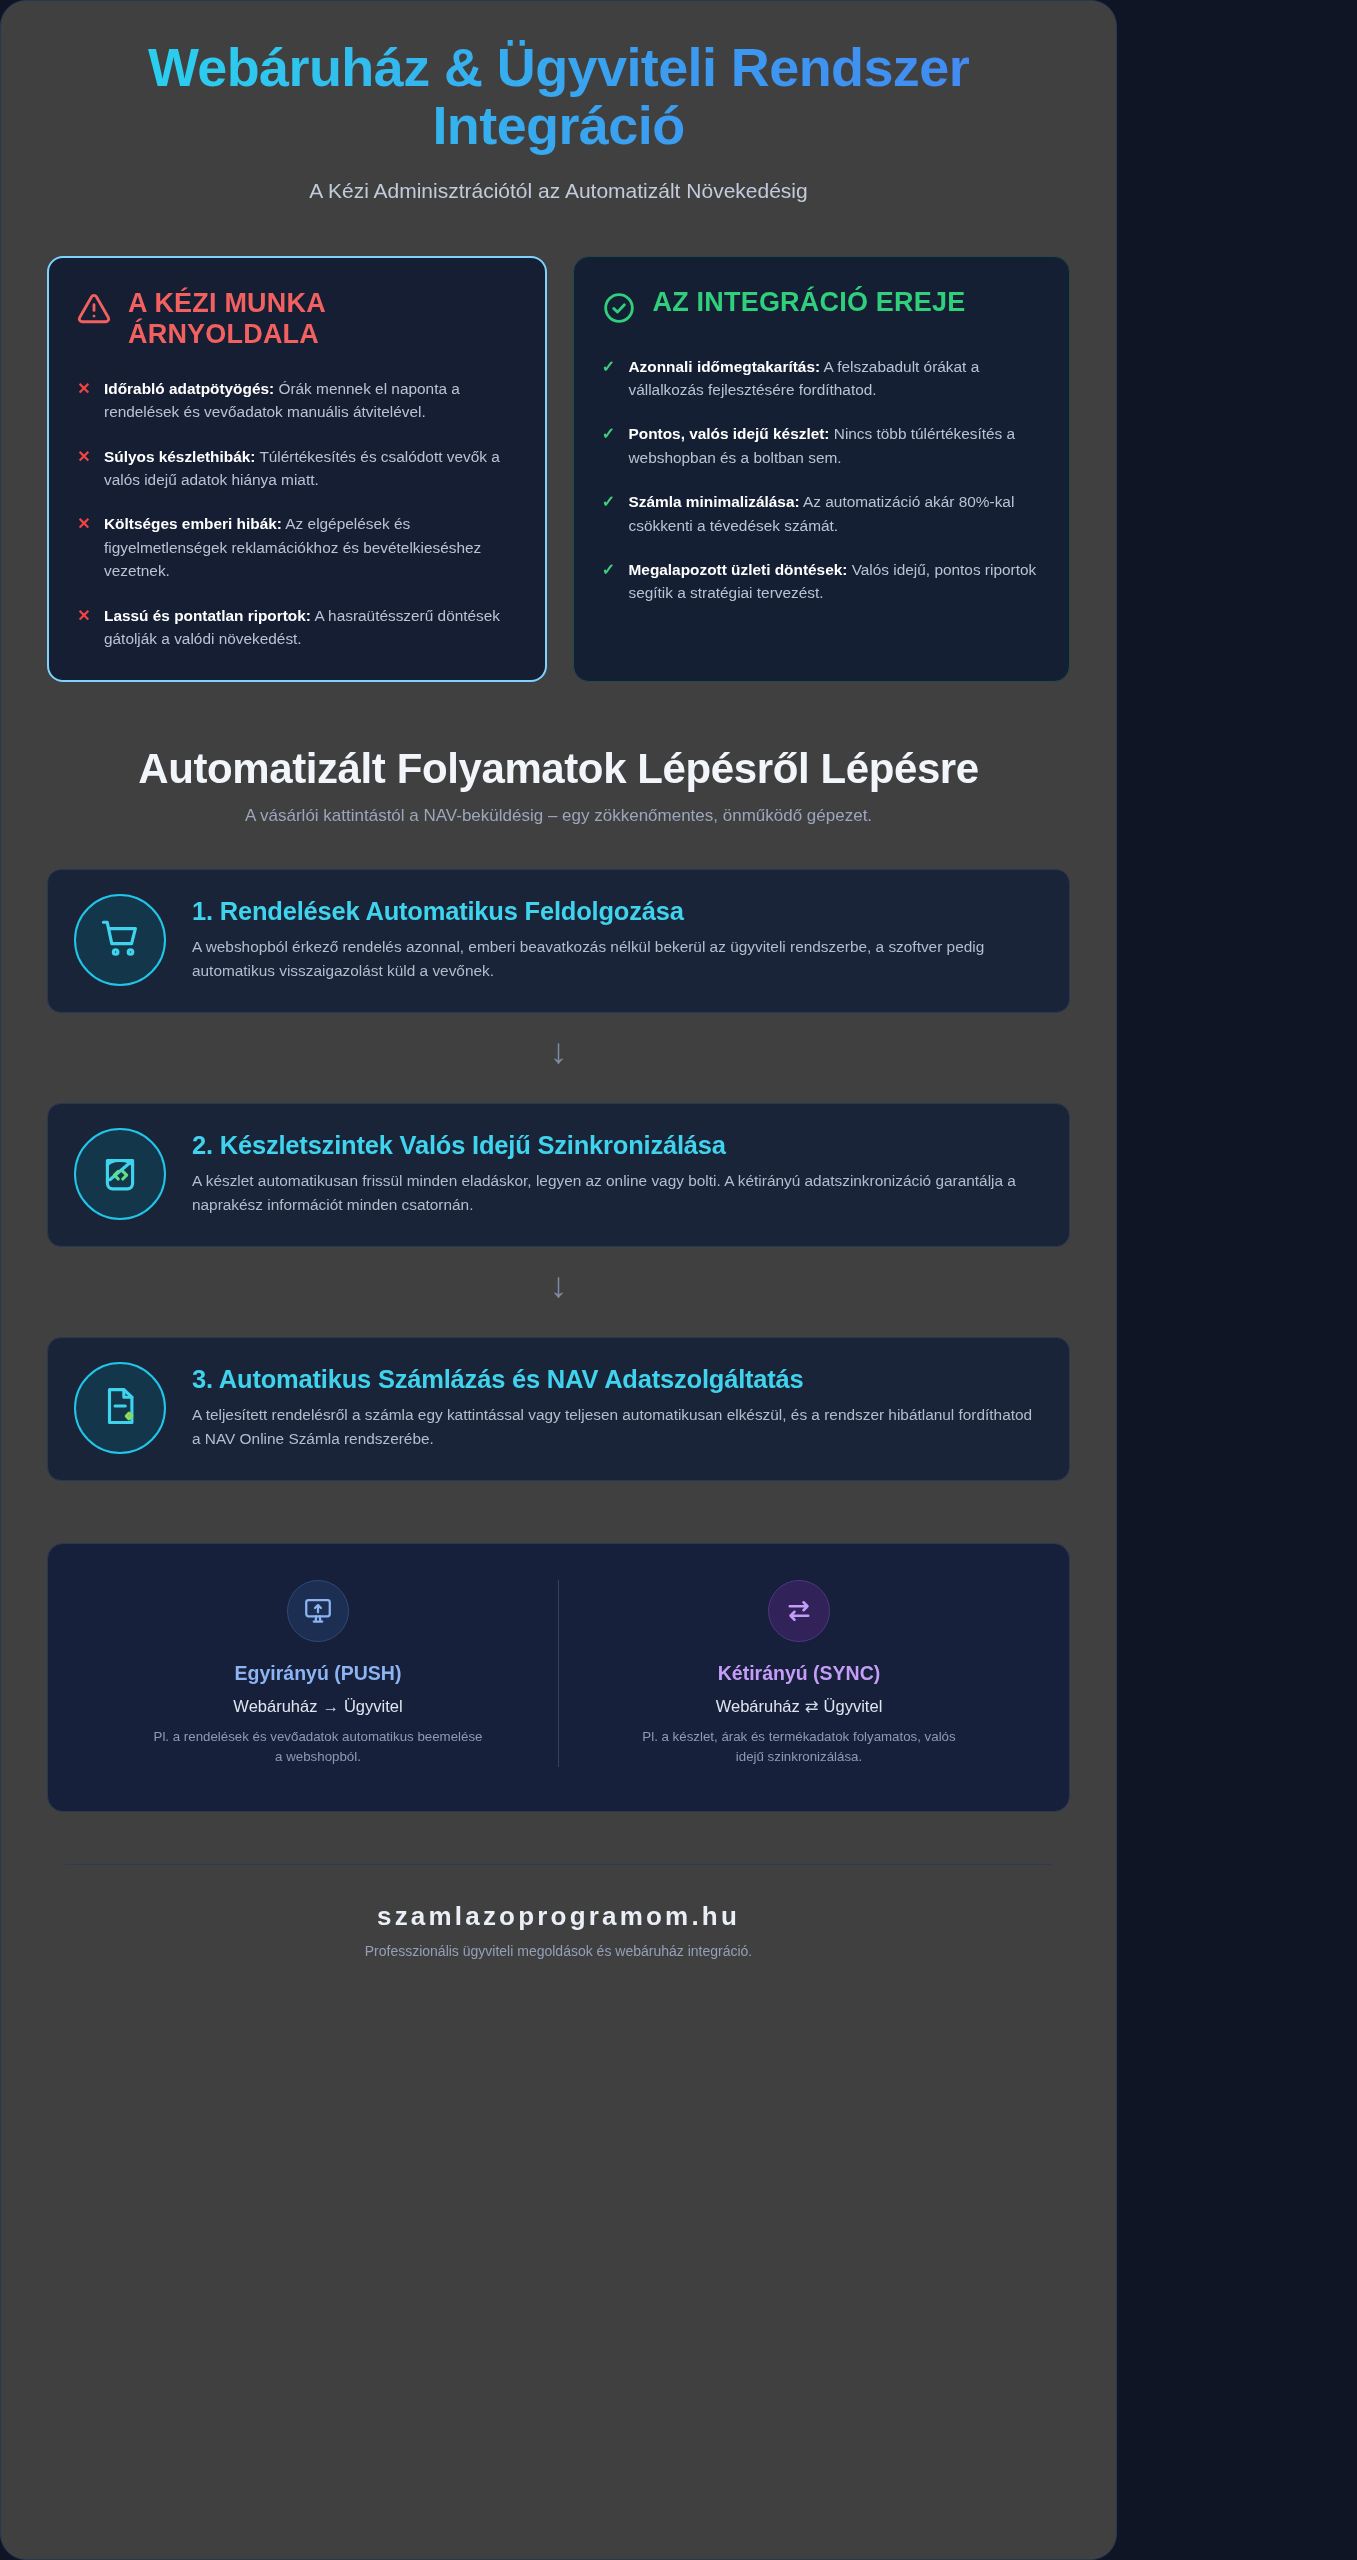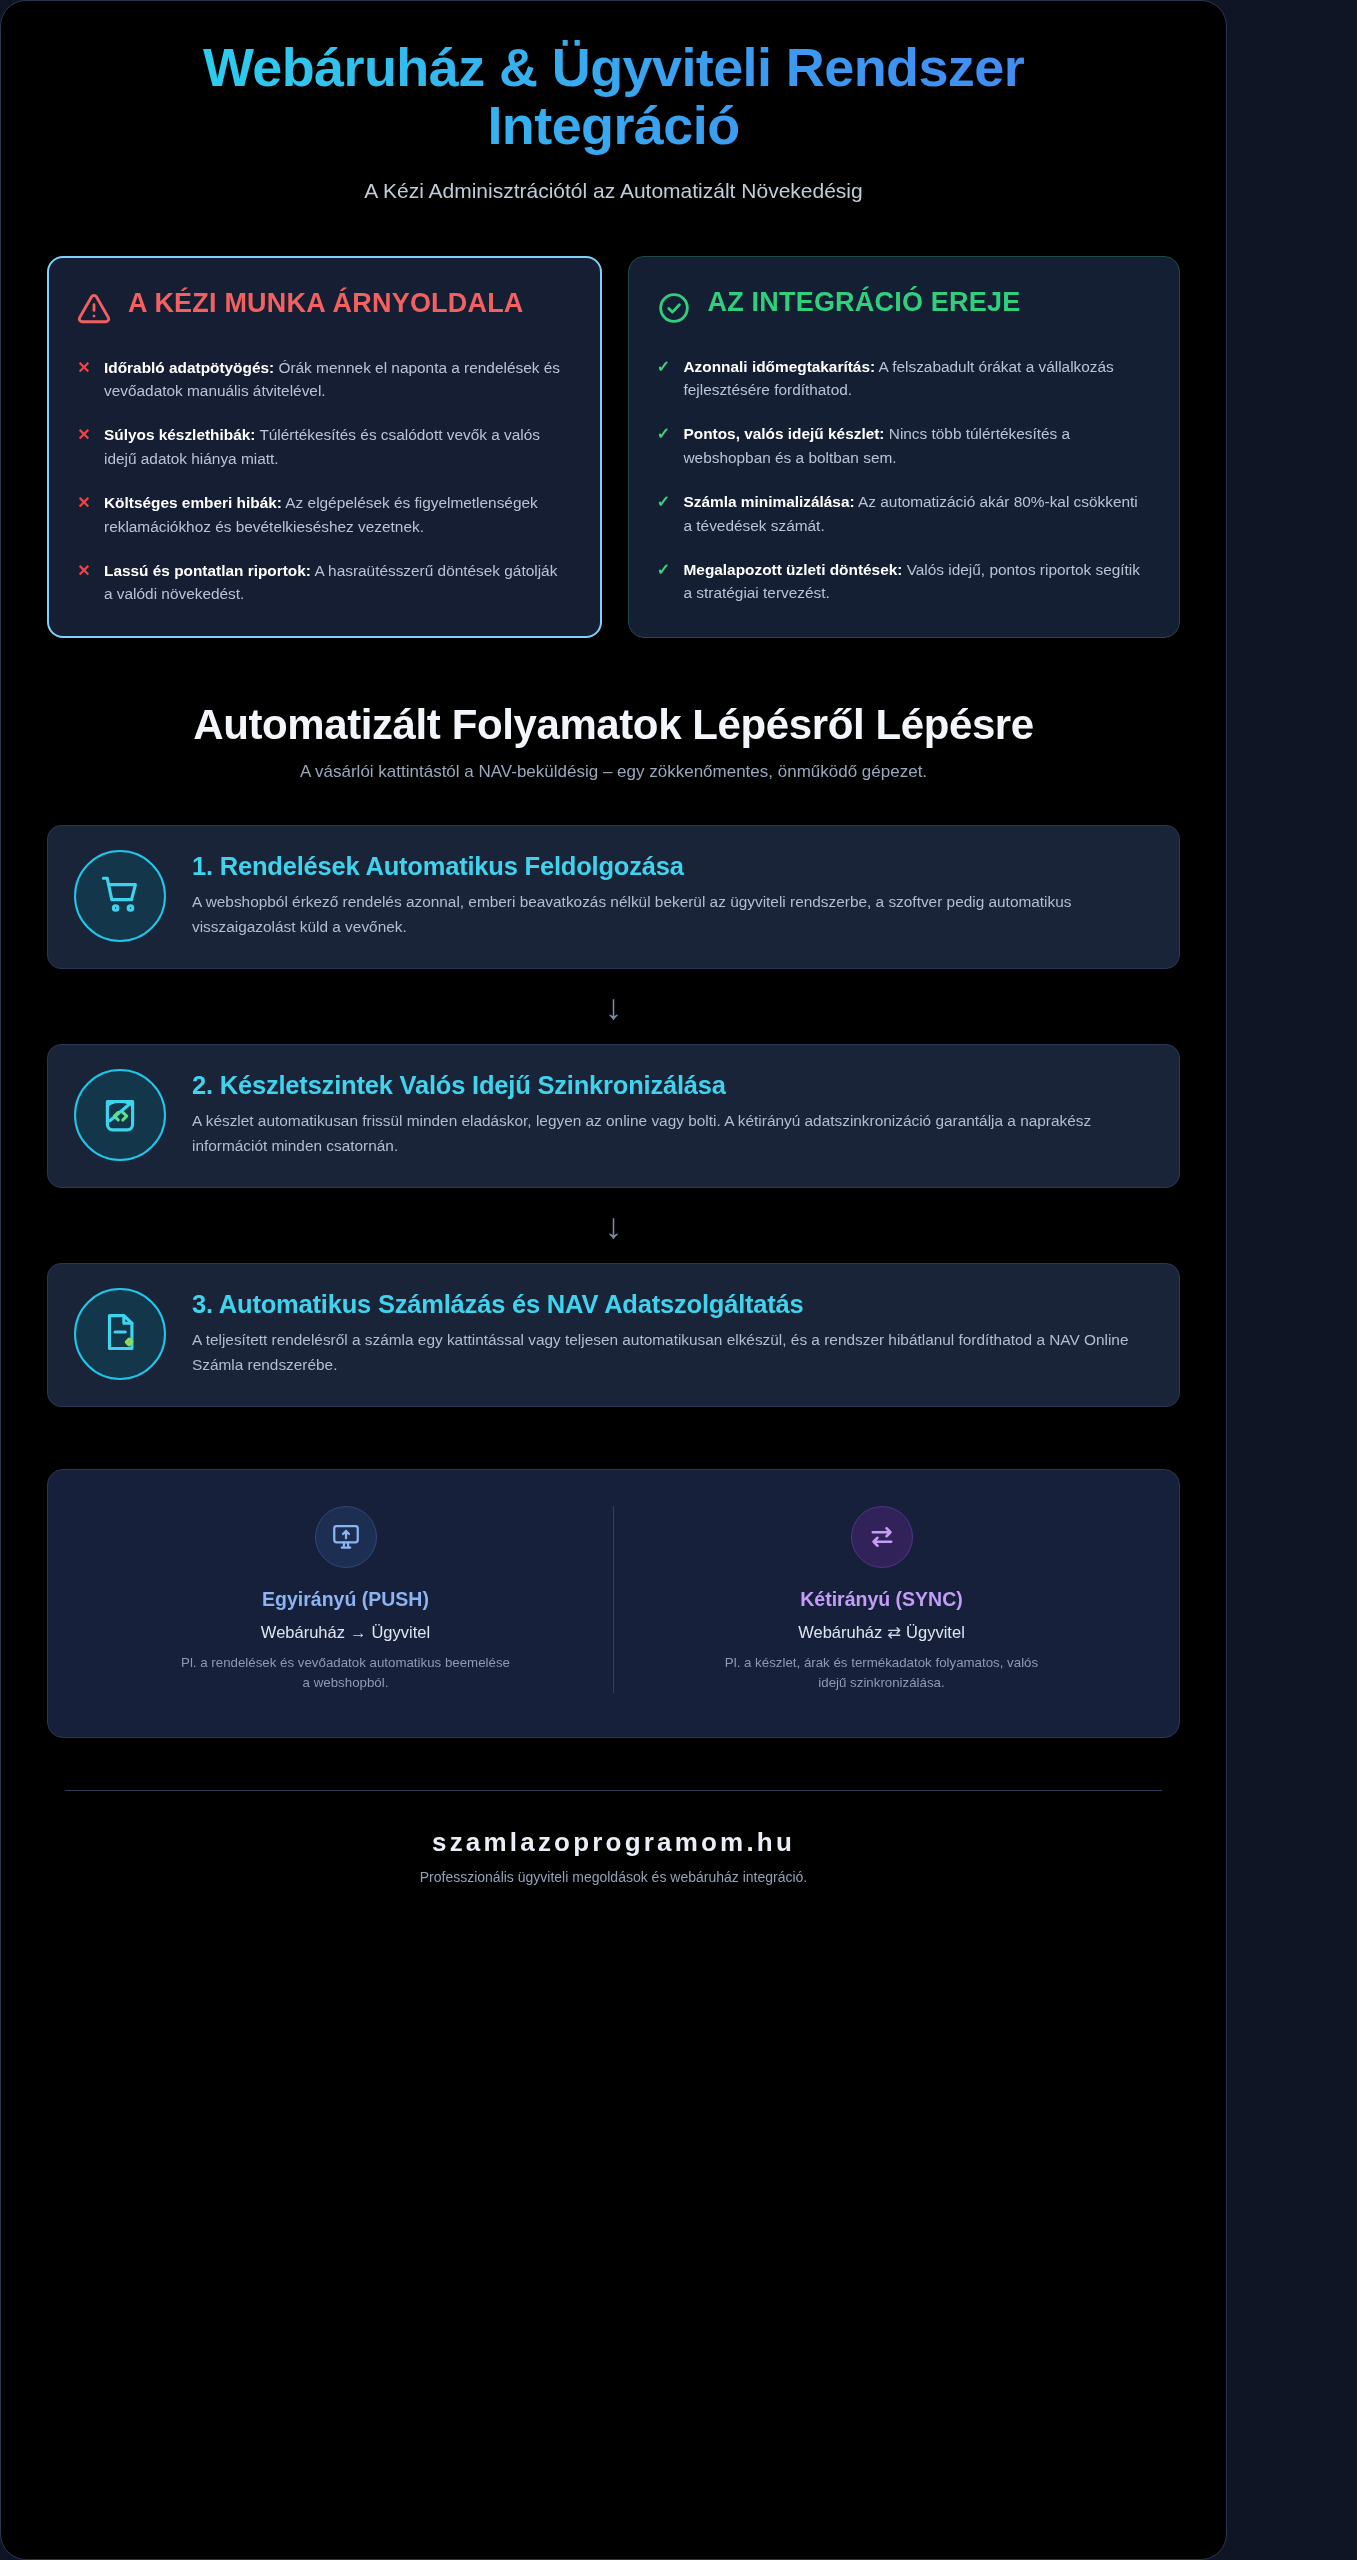--- a/index.html
+++ b/index.html
@@ -2,23 +2,23 @@
 <html><head>
 <meta charset="utf-8">
 <style>
   * { box-sizing: border-box; margin: 0; padding: 0; }
   html, body {
     width: 1357px;
     background: #0f1525;
     font-family: "Liberation Sans", sans-serif;
   }
   .page {
-    width: 1227px;
+    width: 1117px;
     min-height: 2560px;
-    background: #000000;
+    background: #404040;
     border-radius: 26px;
     border: 1px solid #2b3752;
     padding: 0 46px 0 46px;
     position: relative;
     overflow: hidden;
   }
 
   
   .header { padding-top: 38px; text-align: center; }
   .title {
@@ -114,20 +114,21 @@
   
   .steps { margin-top: 43px; }
   .step {
     display: flex;
     align-items: center;
     gap: 26px;
     background: #1a2438;
     border: 1px solid #2a3753;
     border-radius: 14px;
     padding: 24px 30px 26px 26px;
+    margin-top: 15px;
   }
   .step .badge {
     flex: 0 0 auto;
     width: 92px; height: 92px;
     border-radius: 50%;
     border: 2px solid #22c5e8;
     background: #14364a;
     display: flex; align-items: center; justify-content: center;
   }
   .step .body { flex: 1; }

